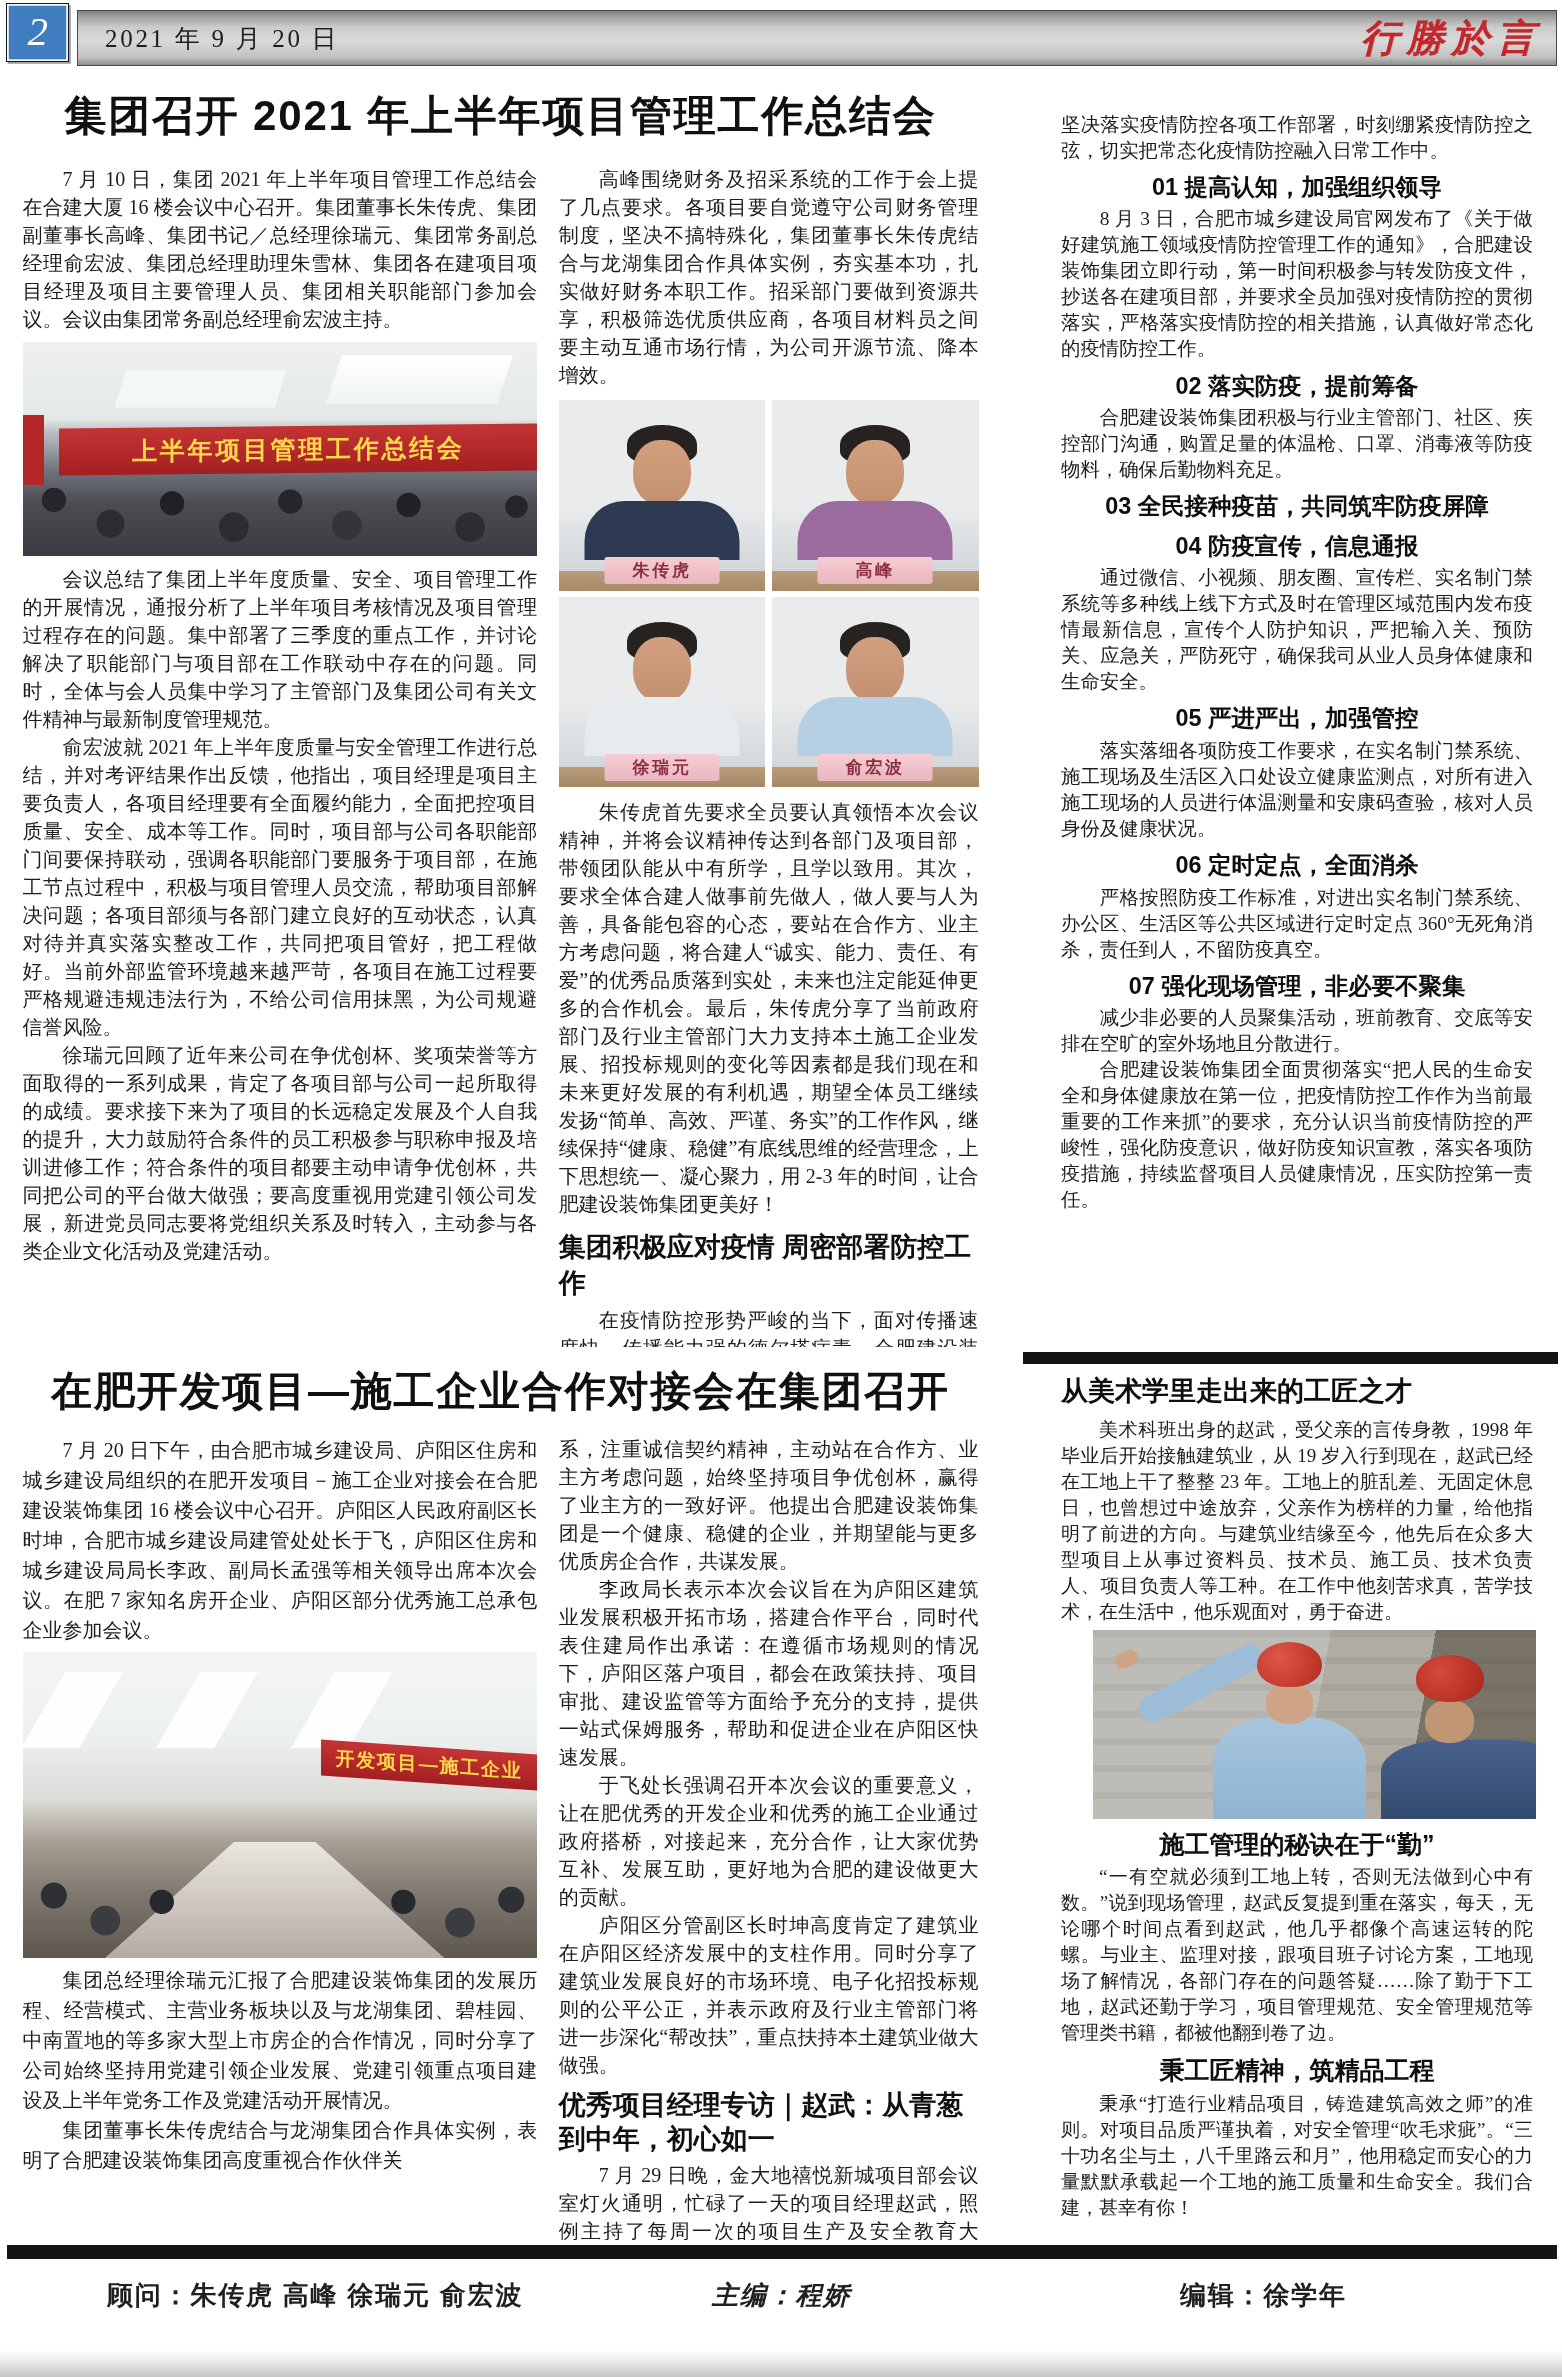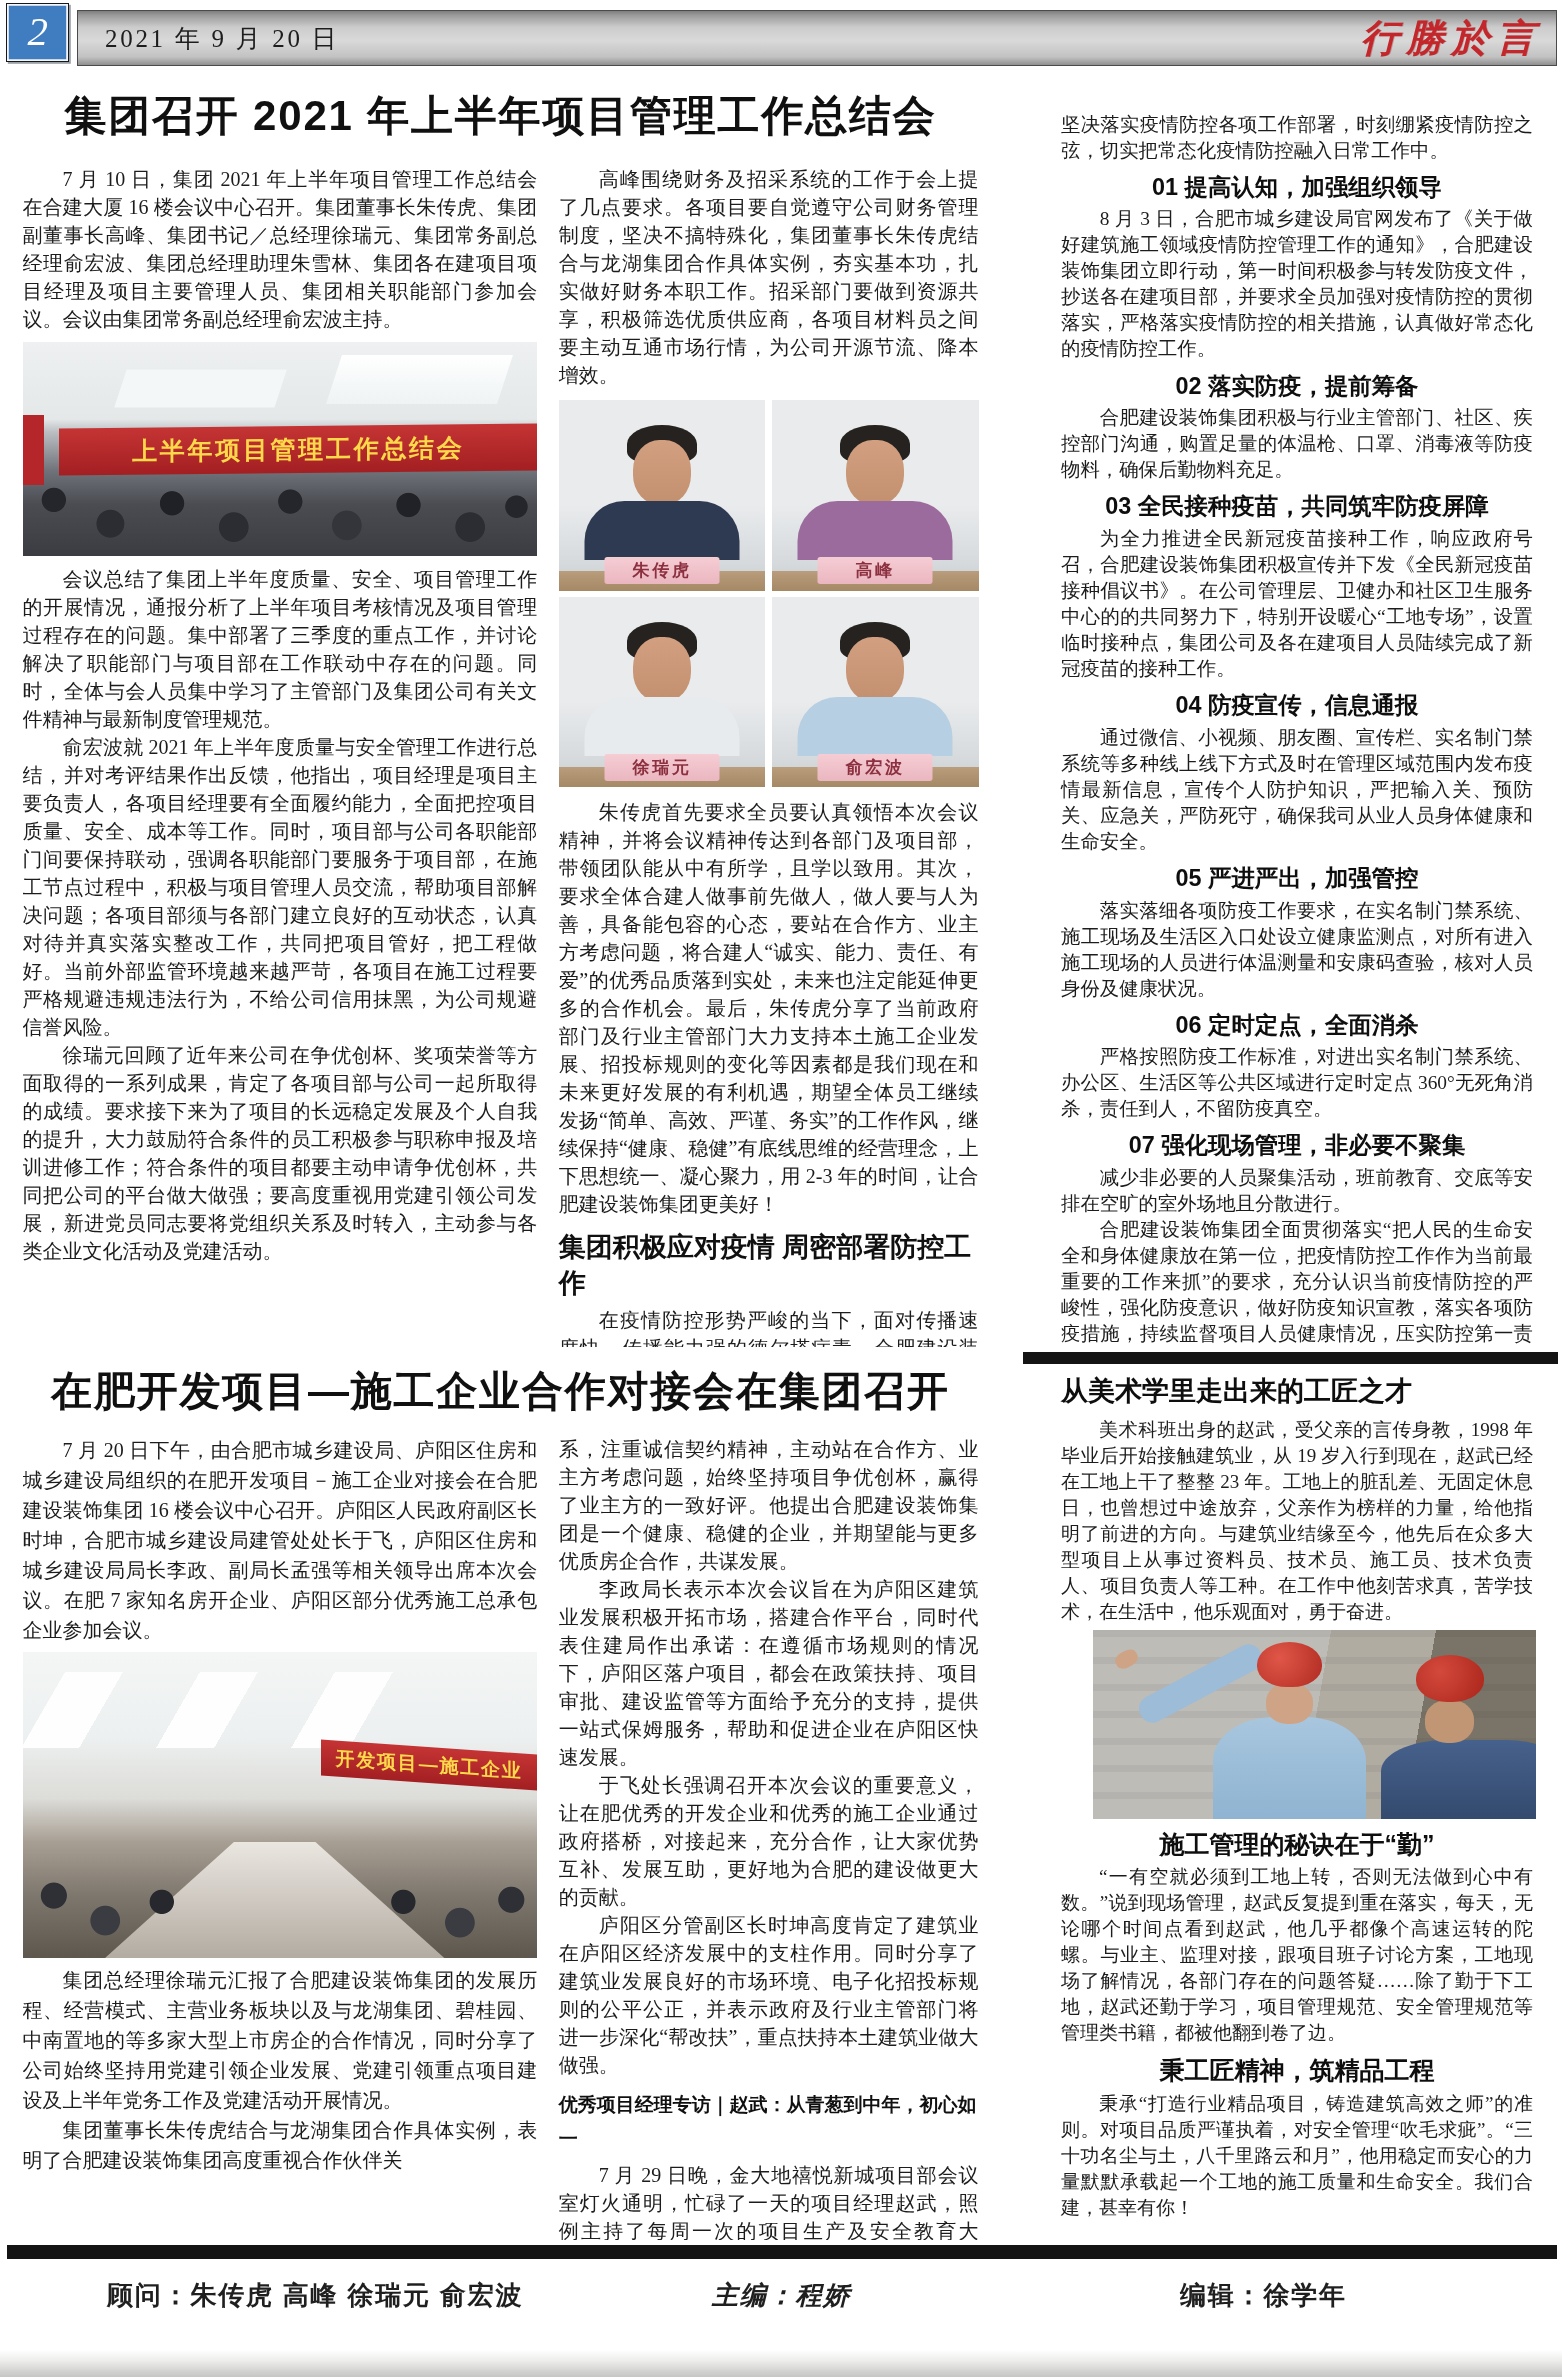--- a/index.html
+++ b/index.html
@@ -53,21 +53,21 @@
   }
 
   
   #article1{position:absolute;left:22.5px;top:90px;width:956px;height:1257px;overflow:hidden;}
   #article2{position:absolute;left:22.5px;top:1365px;width:956px;height:875px;overflow:hidden;}
   #article2 .article-title{font-size:41px;margin-bottom:18px;}
   .a2-colA .para{font-size:20px;line-height:30px;}
   .a2-colB .para{font-size:20px;line-height:28px;}
   .sub-headline2{
     font-family:"Liberation Sans","DejaVu Sans",sans-serif;font-weight:bold;
-    font-size:19px;line-height:34px;color:#101010;margin:9px 0 5.4px 0;
+    font-size:27px;line-height:34px;color:#101010;margin:9px 0 5.4px 0;
   }
 
   #epidemic-column{
     position:absolute;left:1023px;top:90px;width:535px;height:1259px;
     padding:21.6px 25px 0 38px;box-sizing:border-box;overflow:hidden;
   }
   .col3-para{font-size:19.4px;line-height:26px;}
   .num-heading{
     font-family:"Liberation Sans","DejaVu Sans",sans-serif;font-weight:bold;
     font-size:23.4px;line-height:32px;text-align:center;color:#0e0e0e;margin:7.2px 0 3.6px 0;
@@ -260,21 +260,20 @@
 </div>
 
 <div id="epidemic-column">
   <p class="para col3-para no-indent">坚决落实疫情防控各项工作部署，时刻绷紧疫情防控之弦，切实把常态化疫情防控融入日常工作中。</p>
   <div>
       <h3 class="num-heading">01 提高认知，加强组织领导</h3>
       <p class="para col3-para">8 月 3 日，合肥市城乡建设局官网发布了《关于做好建筑施工领域疫情防控管理工作的通知》，合肥建设装饰集团立即行动，第一时间积极参与转发防疫文件，抄送各在建项目部，并要求全员加强对疫情防控的贯彻落实，严格落实疫情防控的相关措施，认真做好常态化的疫情防控工作。</p>
       <h3 class="num-heading">02 落实防疫，提前筹备</h3>
       <p class="para col3-para">合肥建设装饰集团积极与行业主管部门、社区、疾控部门沟通，购置足量的体温枪、口罩、消毒液等防疫物料，确保后勤物料充足。</p>
       <h3 class="num-heading">03 全民接种疫苗，共同筑牢防疫屏障</h3>
-      <p class="para col3-para">为全力推进全民新冠疫苗接种工作，响应政府号召，合肥建设装饰集团积极宣传并下发《全民新冠疫苗接种倡议书》。在公司管理层、卫健办和社区卫生服务中心的的共同努力下，特别开设暖心“工地专场”，设置临时接种点，集团公司及各在建项目人员陆续完成了新冠疫苗的接种工作。</p>
       <h3 class="num-heading">04 防疫宣传，信息通报</h3>
       <p class="para col3-para">通过微信、小视频、朋友圈、宣传栏、实名制门禁系统等多种线上线下方式及时在管理区域范围内发布疫情最新信息，宣传个人防护知识，严把输入关、预防关、应急关，严防死守，确保我司从业人员身体健康和生命安全。</p>
       <h3 class="num-heading">05 严进严出，加强管控</h3>
       <p class="para col3-para">落实落细各项防疫工作要求，在实名制门禁系统、施工现场及生活区入口处设立健康监测点，对所有进入施工现场的人员进行体温测量和安康码查验，核对人员身份及健康状况。</p>
       <h3 class="num-heading">06 定时定点，全面消杀</h3>
       <p class="para col3-para">严格按照防疫工作标准，对进出实名制门禁系统、办公区、生活区等公共区域进行定时定点 360°无死角消杀，责任到人，不留防疫真空。</p>
       <h3 class="num-heading">07 强化现场管理，非必要不聚集</h3>
       <p class="para col3-para">减少非必要的人员聚集活动，班前教育、交底等安排在空旷的室外场地且分散进行。</p>
     </div>
   <p class="para col3-para">合肥建设装饰集团全面贯彻落实“把人民的生命安全和身体健康放在第一位，把疫情防控工作作为当前最重要的工作来抓”的要求，充分认识当前疫情防控的严峻性，强化防疫意识，做好防疫知识宣教，落实各项防疫措施，持续监督项目人员健康情况，压实防控第一责任。</p>

